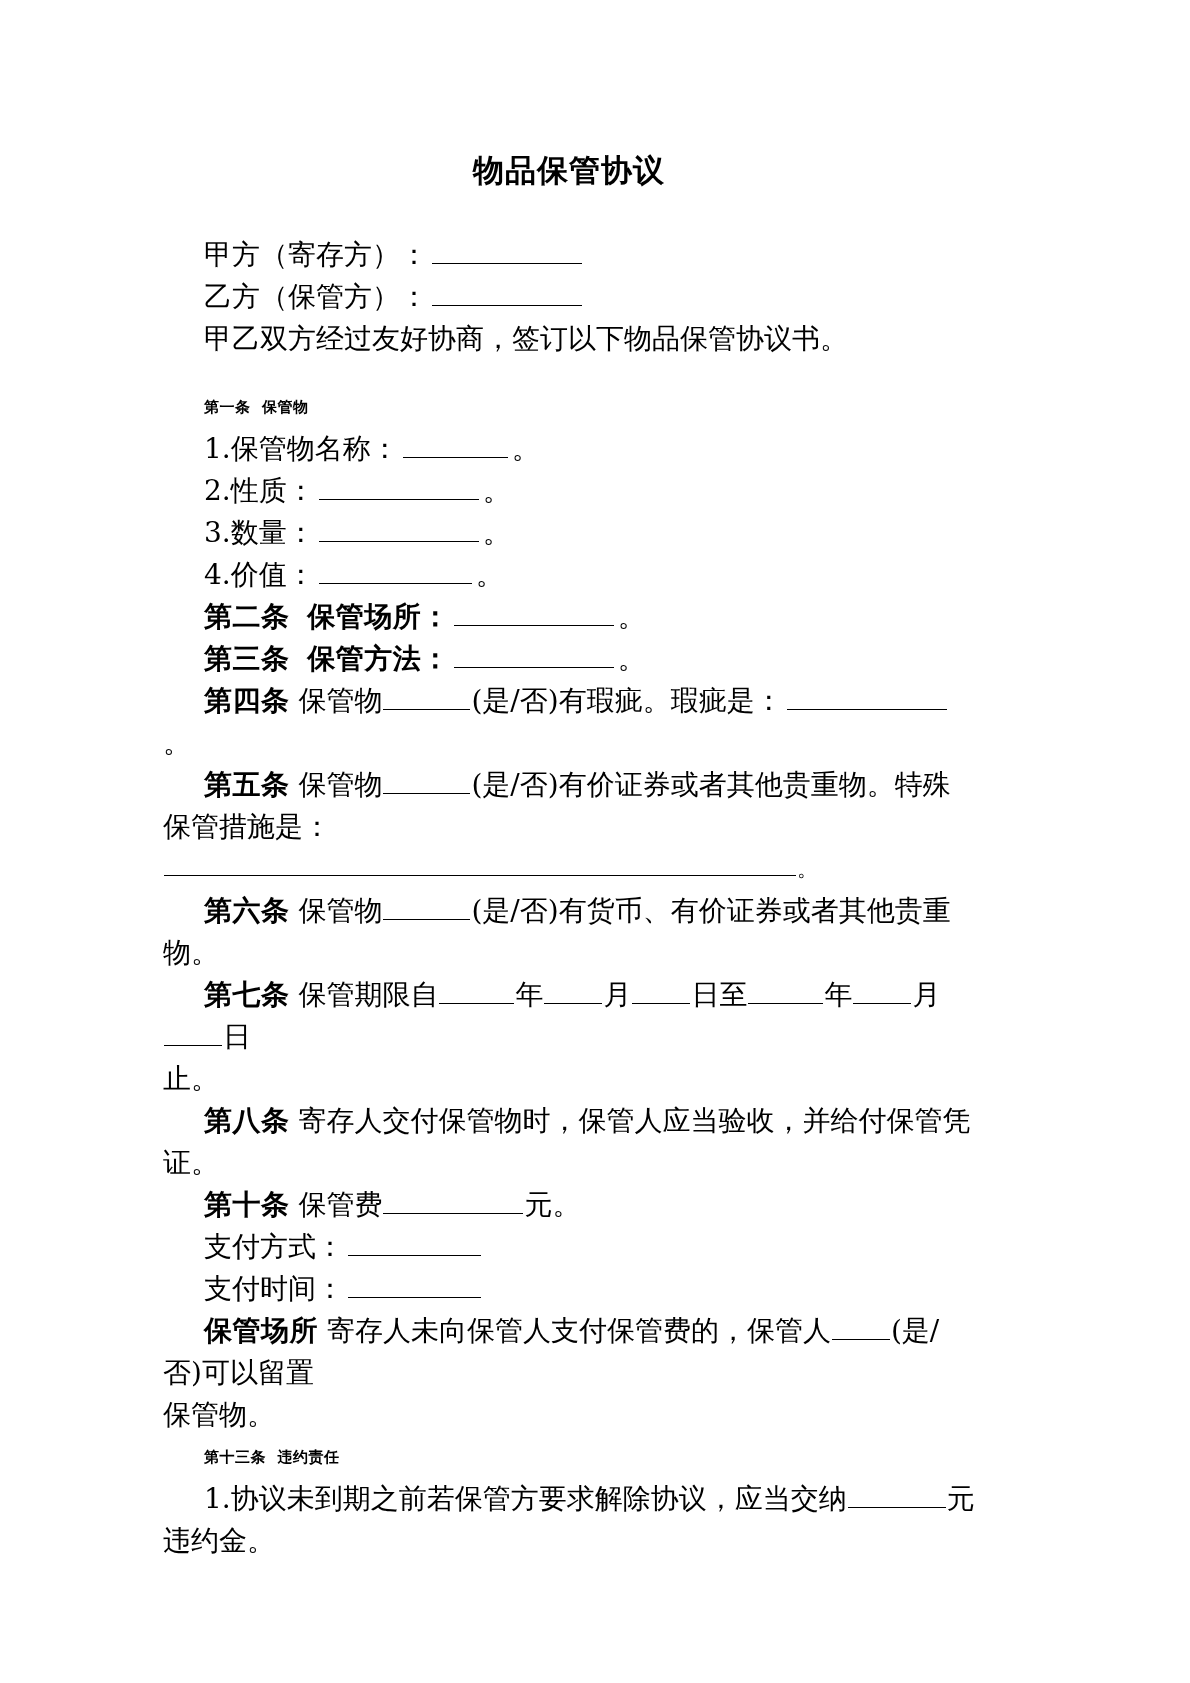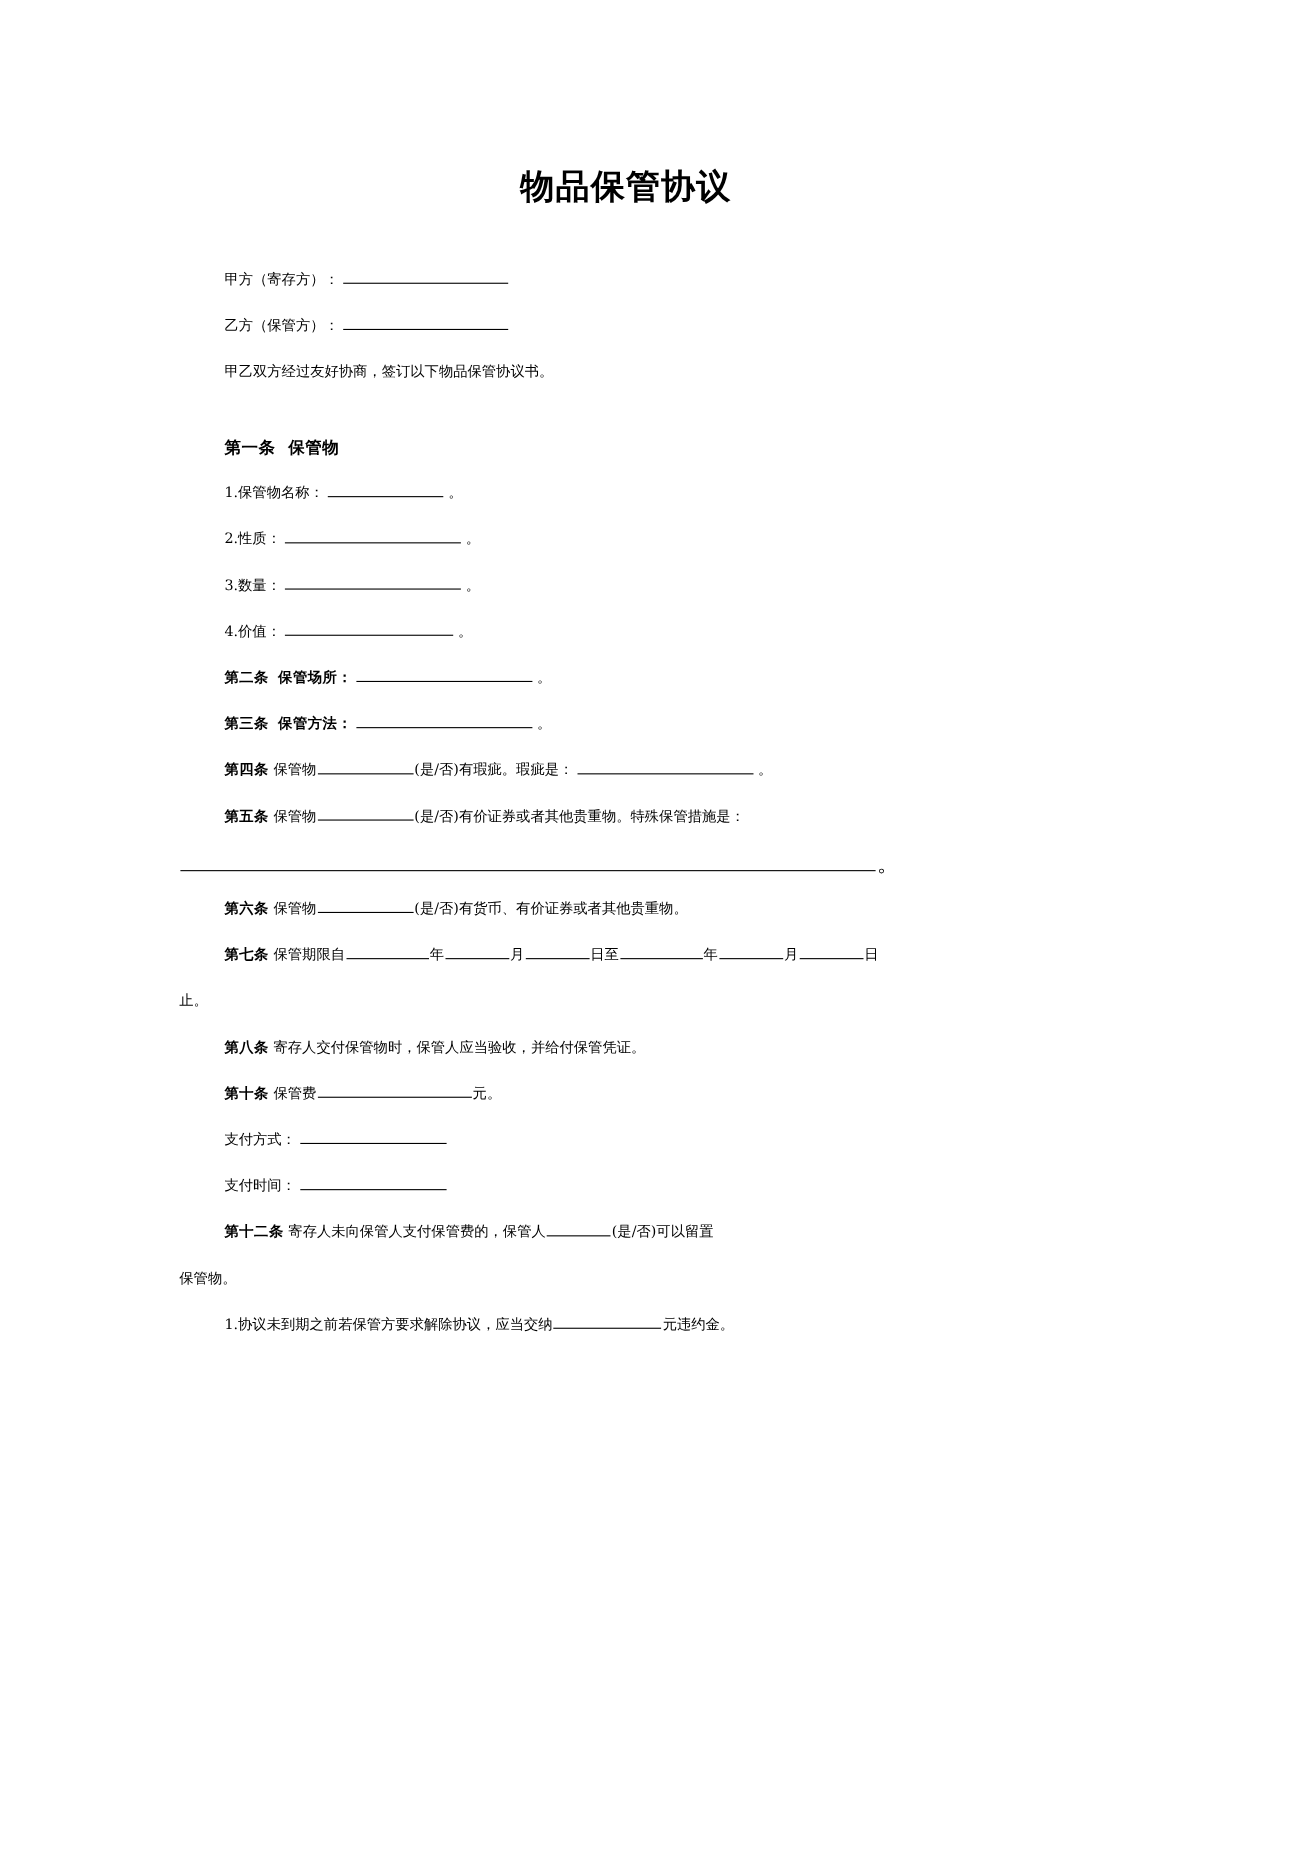--- a/index.html
+++ b/index.html
@@ -31,21 +31,21 @@
   .doc-title {
     text-align: center;
     font-size: 31px;
     font-weight: bold;
     letter-spacing: 1px;
     margin: 0 0 44px 0;
     line-height: 1.3;
     font-family: "DejaVu Sans", "Liberation Sans", sans-serif;
   }
   .para {
-    font-size: 13px;
+    font-size: 28px;
     line-height: 42px;
     margin: 0;
     text-align: left;
     word-break: break-all;
   }
   .indent {
     text-indent: 41px;
   }
   .noindent {
     text-indent: 0;
@@ -139,21 +139,22 @@
     <p class="para indent"><span class="art-head">第八条</span>&nbsp;<span>寄存人交付保管物时，保管人应当验收，并给付保管凭证。</span></p>
 
 
     <p class="para indent"><span class="art-head">第十条</span>&nbsp;<span>保管费</span><span class="bl w140"></span><span>元。</span></p>
 
 
     <p class="para indent"><span>支付方式：</span><span class="bl w133 bl-pad"></span></p>
 
     <p class="para indent"><span>支付时间：</span><span class="bl w133 bl-pad"></span></p>
 
-    <p class="para indent"><span class="art-head">第十二条</span>&nbsp;<span>寄存人未向保管人支付保管费的，保管人</span><span class="bl w58"></span><span>(是/否)可以留置</span></p>
+    <p class="para indent"><span class="art-head">保管场所</span>&nbsp;<span>寄存人未向保管人支付保管费的，保管人</span><span class="bl w58"></span><span>(是/否)可以留置</span></p>
 
     <p class="para noindent">保管物。</p>
 
+    <p class="sec-title"><span>第十三条</span>&nbsp;&nbsp;<span>违约责任</span></p>
 
     <p class="para indent"><span>1.</span><span>协议未到期之前若保管方要求解除协议，应当交纳</span><span class="bl w98"></span><span>元违约金。</span></p>
 
   </div>
 </div>
 
 </body></html>

